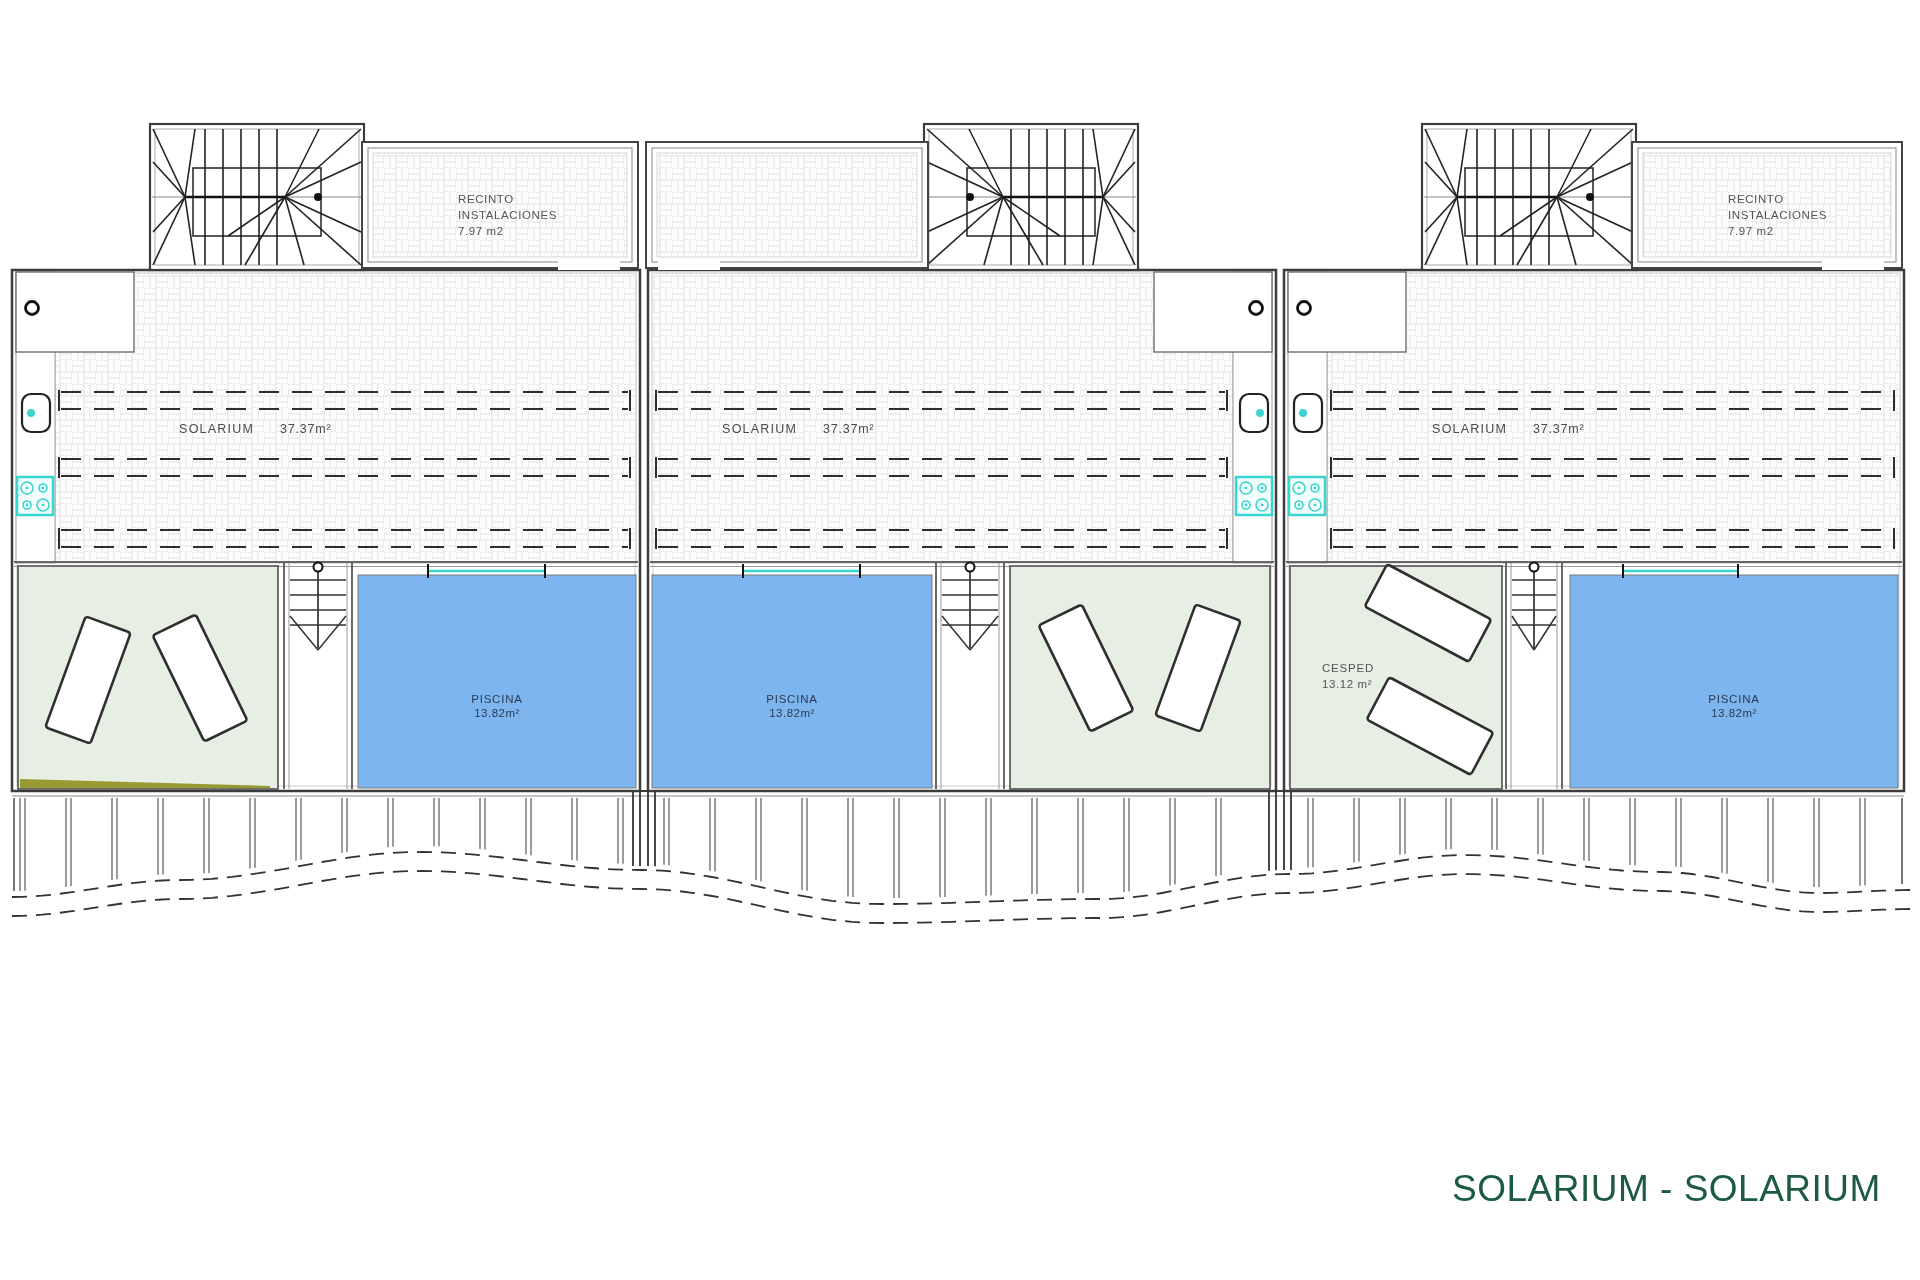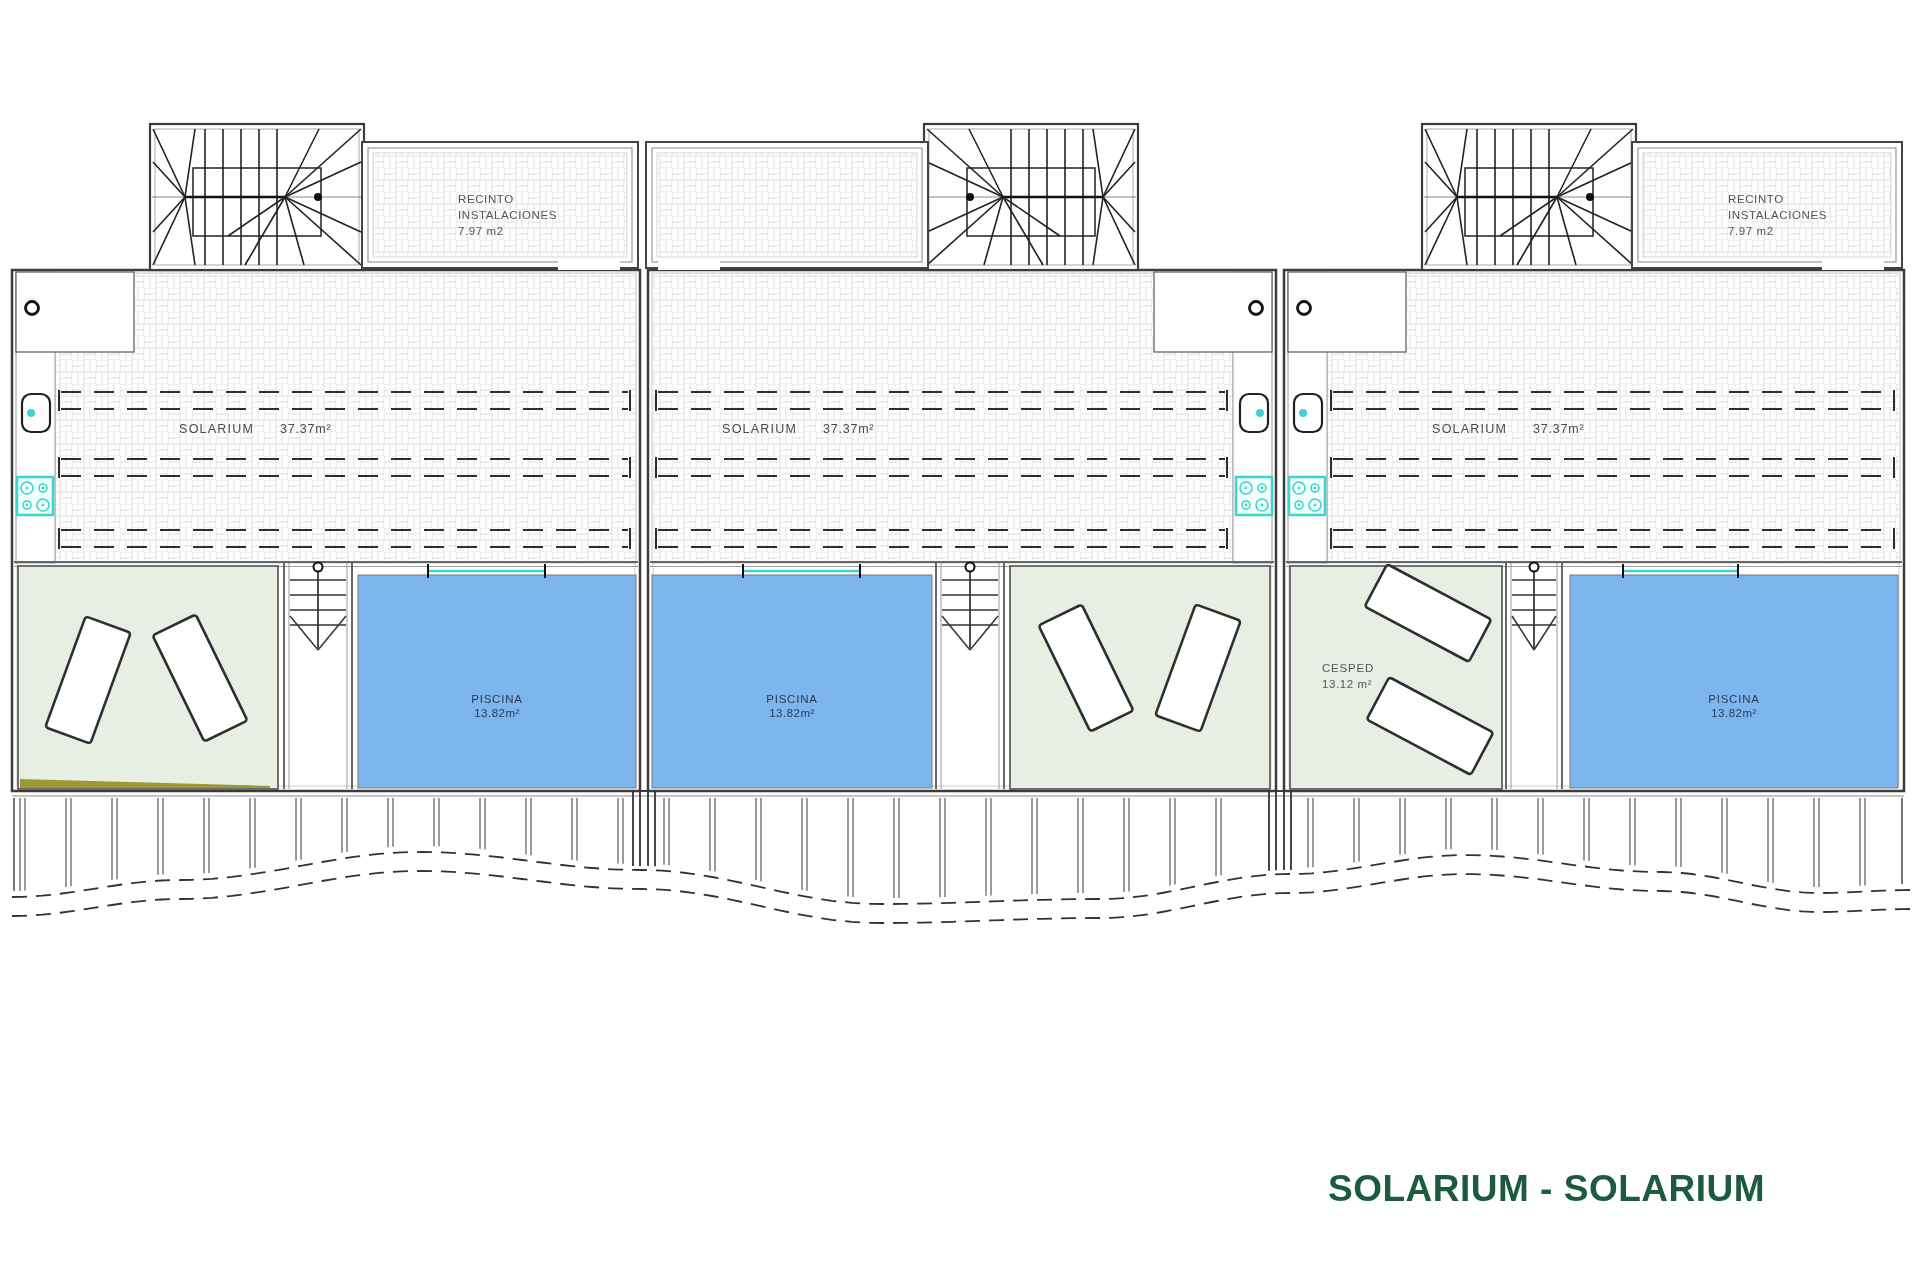--- a/index.html
+++ b/index.html
@@ -1,21 +1,21 @@
 <!DOCTYPE html>
 <html><head>
 <meta charset="utf-8">
 <style>
   html,body{margin:0;padding:0;background:#ffffff;}
   body{font-family:"Liberation Sans",sans-serif;}
   .canvas{position:relative;width:1920px;height:1280px;background:#fff;overflow:hidden;}
   #plan-svg{position:absolute;left:0;top:0;}
   .plan-title{
-    position:absolute;left:1328px;top:1168px;width:400px;
-    font-size:37px;font-weight:700;letter-spacing:.5px;white-space:nowrap;
+    position:absolute;left:1452px;top:1168px;width:400px;
+    font-size:37px;font-weight:400;letter-spacing:.5px;white-space:nowrap;
     font-family:"Liberation Sans",sans-serif;
   }
   text{font-family:"Liberation Sans",sans-serif;}
 </style>
 </head>
 <body>
 
 <div class="canvas">
   <svg id="plan-svg" width="1920" height="1280" viewBox="0 0 1920 1280">
       <defs>

